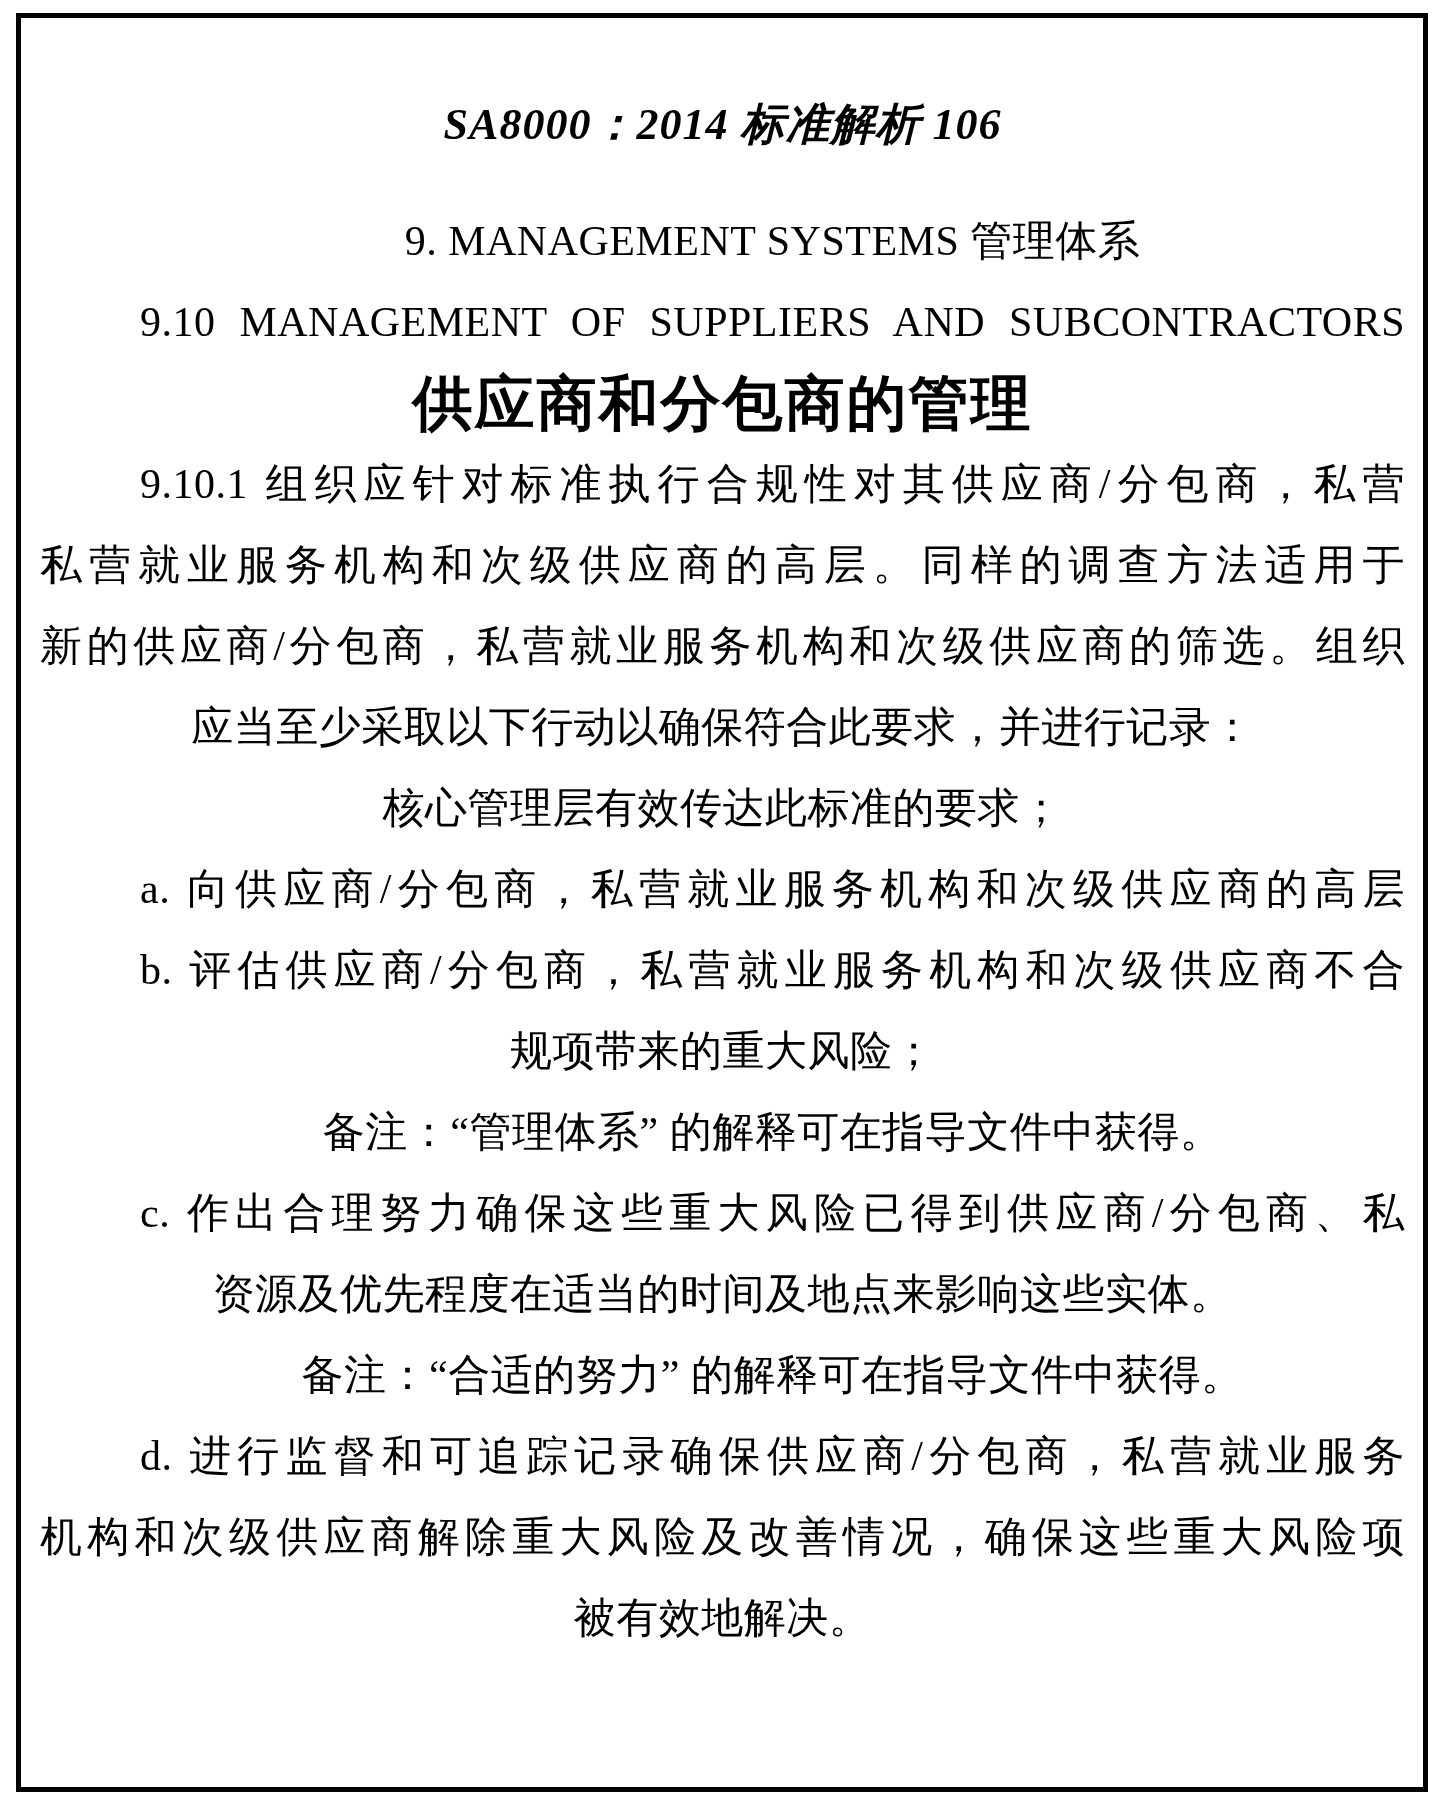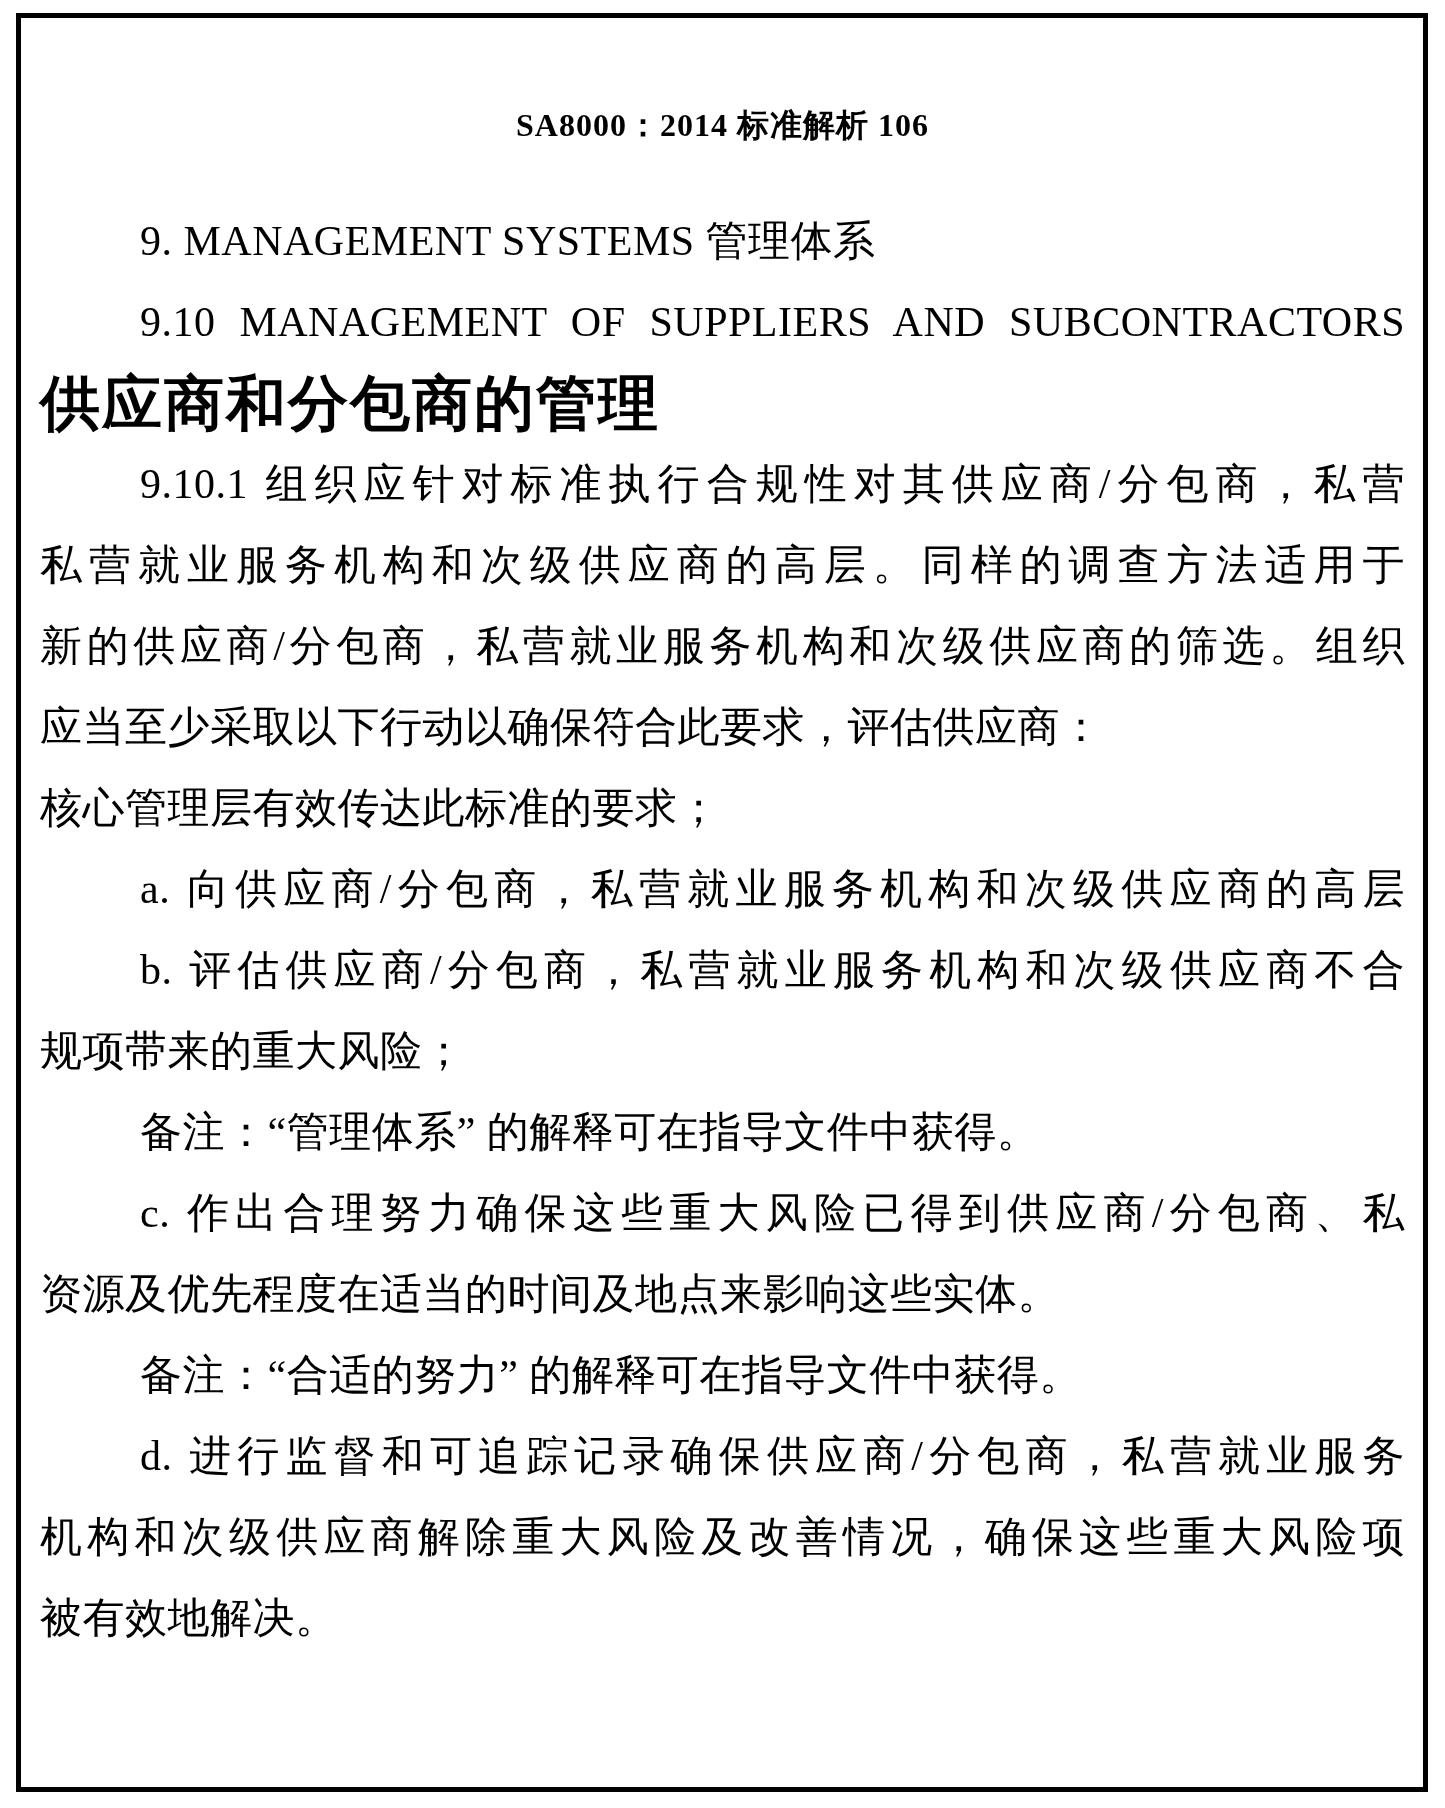--- a/index.html
+++ b/index.html
@@ -26,30 +26,32 @@
   }
   .content {
     position: absolute;
     left: 40px;
     top: 0;
     width: 1365px;
   }
   .doc-title {
     margin: 95px 0 46px 0;
     text-align: center;
-    font-size: 32px;
+    font-size: 44px;
     line-height: 60px;
     font-weight: bold;
     letter-spacing: 1px;
+    font-style: italic;
   }
   .line {
     font-size: 42px;
     line-height: 81px;
     letter-spacing: 0.5px;
     white-space: normal;
+    text-align: center;
   }
   .l-indent {
     text-indent: 100px;
   }
   .l-fill {
     text-align: justify;
     text-align-last: justify;
   }
   .l-hei {
     font-family: "Liberation Sans", "DejaVu Sans", sans-serif;
@@ -72,21 +74,21 @@
   <div class="line l-indent l-fill">9.10 MANAGEMENT OF SUPPLIERS AND SUBCONTRACTORS</div>
 
   <div class="line l-hei">供应商和分包商的管理</div>
 
   <div class="line l-indent l-fill">9.10.1 组织应针对标准执行合规性对其供应商/分包商，私营</div>
 
   <div class="line l-fill">私营就业服务机构和次级供应商的高层。同样的调查方法适用于</div>
 
   <div class="line l-fill">新的供应商/分包商，私营就业服务机构和次级供应商的筛选。组织</div>
 
-  <div class="line">应当至少采取以下行动以确保符合此要求，评估供应商：</div>
+  <div class="line">应当至少采取以下行动以确保符合此要求，并进行记录：</div>
 
   <div class="line">核心管理层有效传达此标准的要求；</div>
 
   <div class="line l-indent l-fill">a. 向供应商/分包商，私营就业服务机构和次级供应商的高层</div>
 
   <div class="line l-indent l-fill">b. 评估供应商/分包商，私营就业服务机构和次级供应商不合</div>
 
   <div class="line">规项带来的重大风险；</div>
 
   <div class="line l-indent">备注：“管理体系” 的解释可在指导文件中获得。</div>

